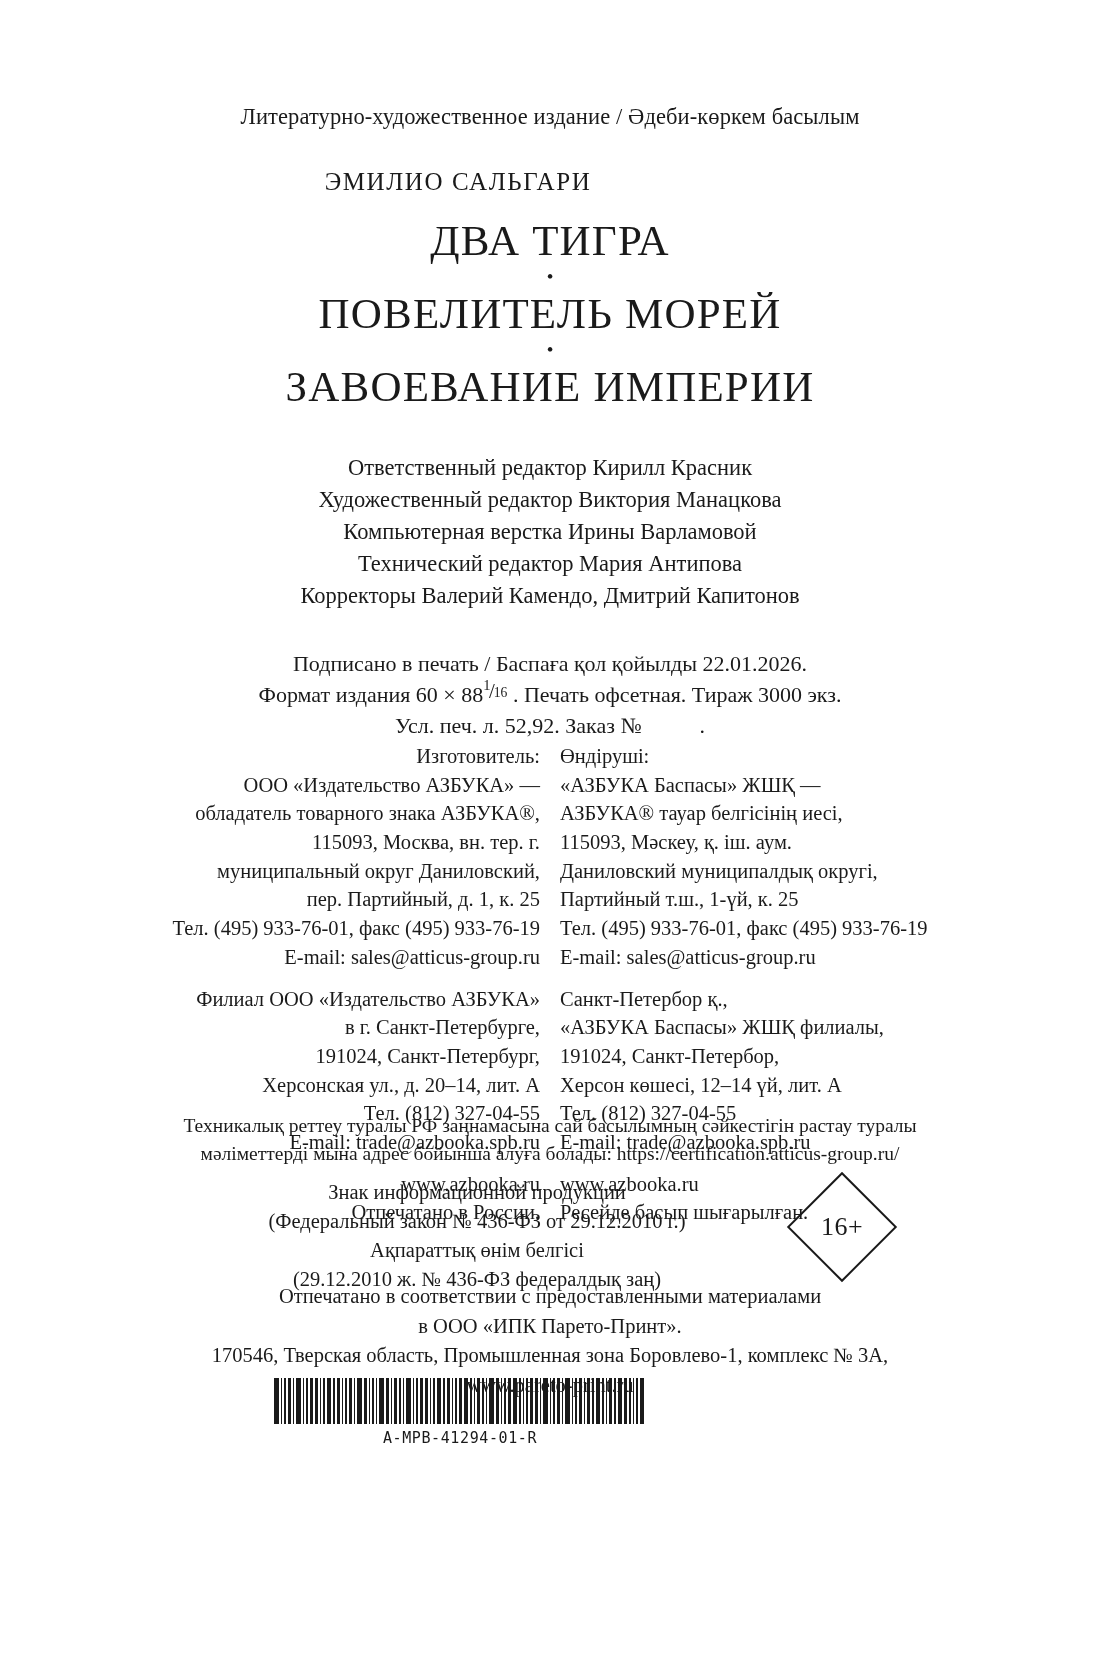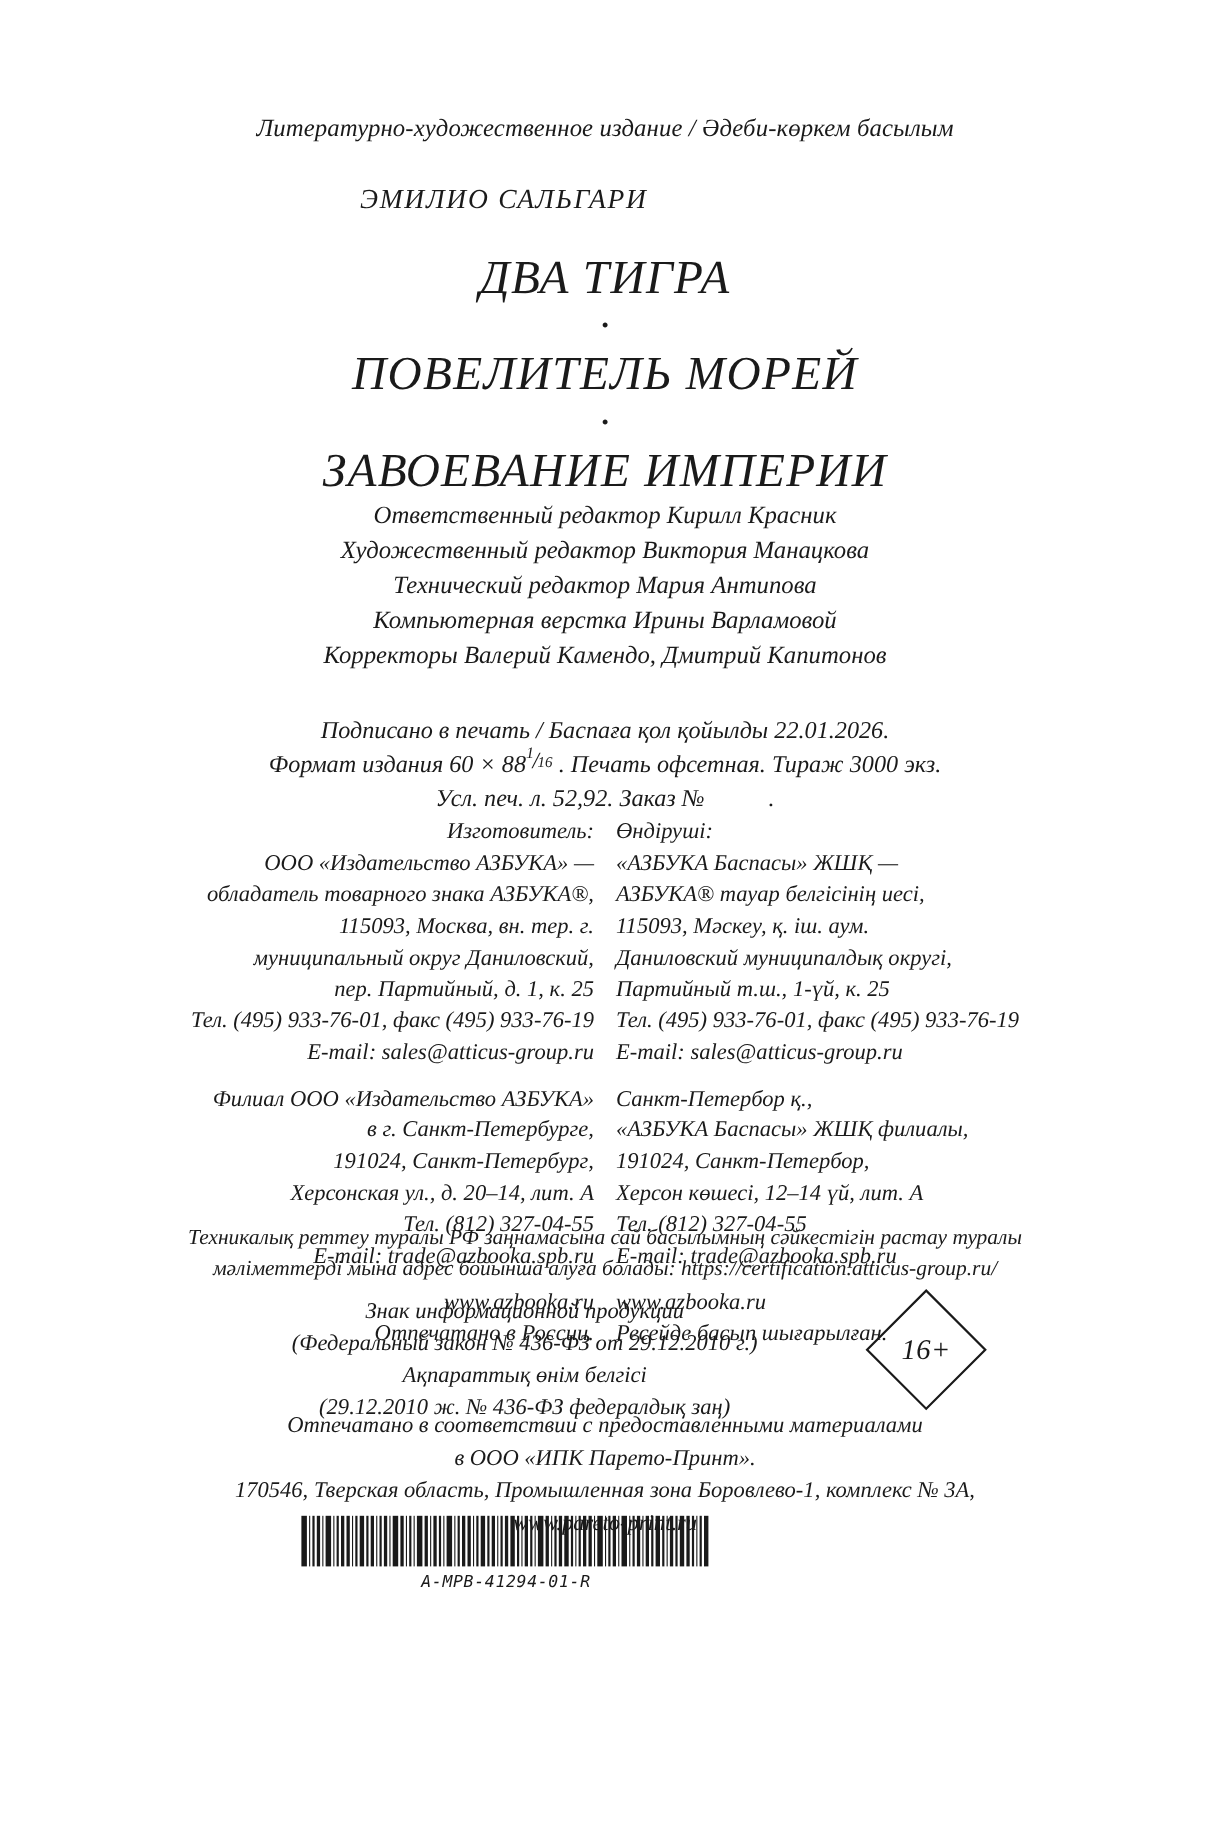--- a/index.html
+++ b/index.html
@@ -12,21 +12,20 @@
     height: 1669px;
     font-family: "Liberation Serif", "DejaVu Serif", serif;
     color: #1a1a1a;
     position: relative;
     overflow: hidden;
   }
   .page {
     position: absolute;
     inset: 0;
     padding: 0;
-    font-style: italic;
   }
 
   
   .edition-line {
     position: absolute;
     top: 104px;
     left: 0;
     width: 1100px;
     text-align: center;
     font-size: 22.5px;
@@ -49,21 +48,21 @@
     position: absolute;
     top: 218px;
     left: 0;
     width: 1100px;
     text-align: center;
   }
   .book-title {
     font-size: 43px;
     letter-spacing: 1.2px;
     line-height: 1.05;
-    margin: 12px;
+    margin: 0;
     font-weight: normal;
   }
   .title-sep {
     font-size: 19px;
     line-height: 1.0;
     margin: 4px 0 5px 0;
     color: #1a1a1a;
   }
 
   
@@ -246,22 +245,22 @@
     <h1 class="book-title">ДВА ТИГРА</h1>
     <div class="title-sep">•</div>
     <h1 class="book-title">ПОВЕЛИТЕЛЬ МОРЕЙ</h1>
     <div class="title-sep">•</div>
     <h1 class="book-title">ЗАВОЕВАНИЕ ИМПЕРИИ</h1>
   </div>
 
   <div class="credits">
     <div>Ответственный редактор Кирилл Красник</div>
     <div>Художественный редактор Виктория Манацкова</div>
+    <div>Компьютерная верстка Ирины Варламовой</div>
     <div>Технический редактор Мария Антипова</div>
-    <div>Компьютерная верстка Ирины Варламовой</div>
     <div>Корректоры Валерий Камендо, Дмитрий Капитонов</div>
   </div>
 
   <div class="printdata">
     <div>Подписано в печать / Баспаға қол қойылды 22.01.2026.</div>
     <div>
       <span>Формат издания 60 × 88</span><span class="frac"><span class="num">1</span><span class="slash">/</span><span class="den">16</span></span><span>. Печать офсетная. Тираж 3000 экз.</span>
     </div>
     <div>
       <span>Усл. печ. л. 52,92. Заказ №</span><span style="display:inline-block;width:58px"></span><span>.</span>

